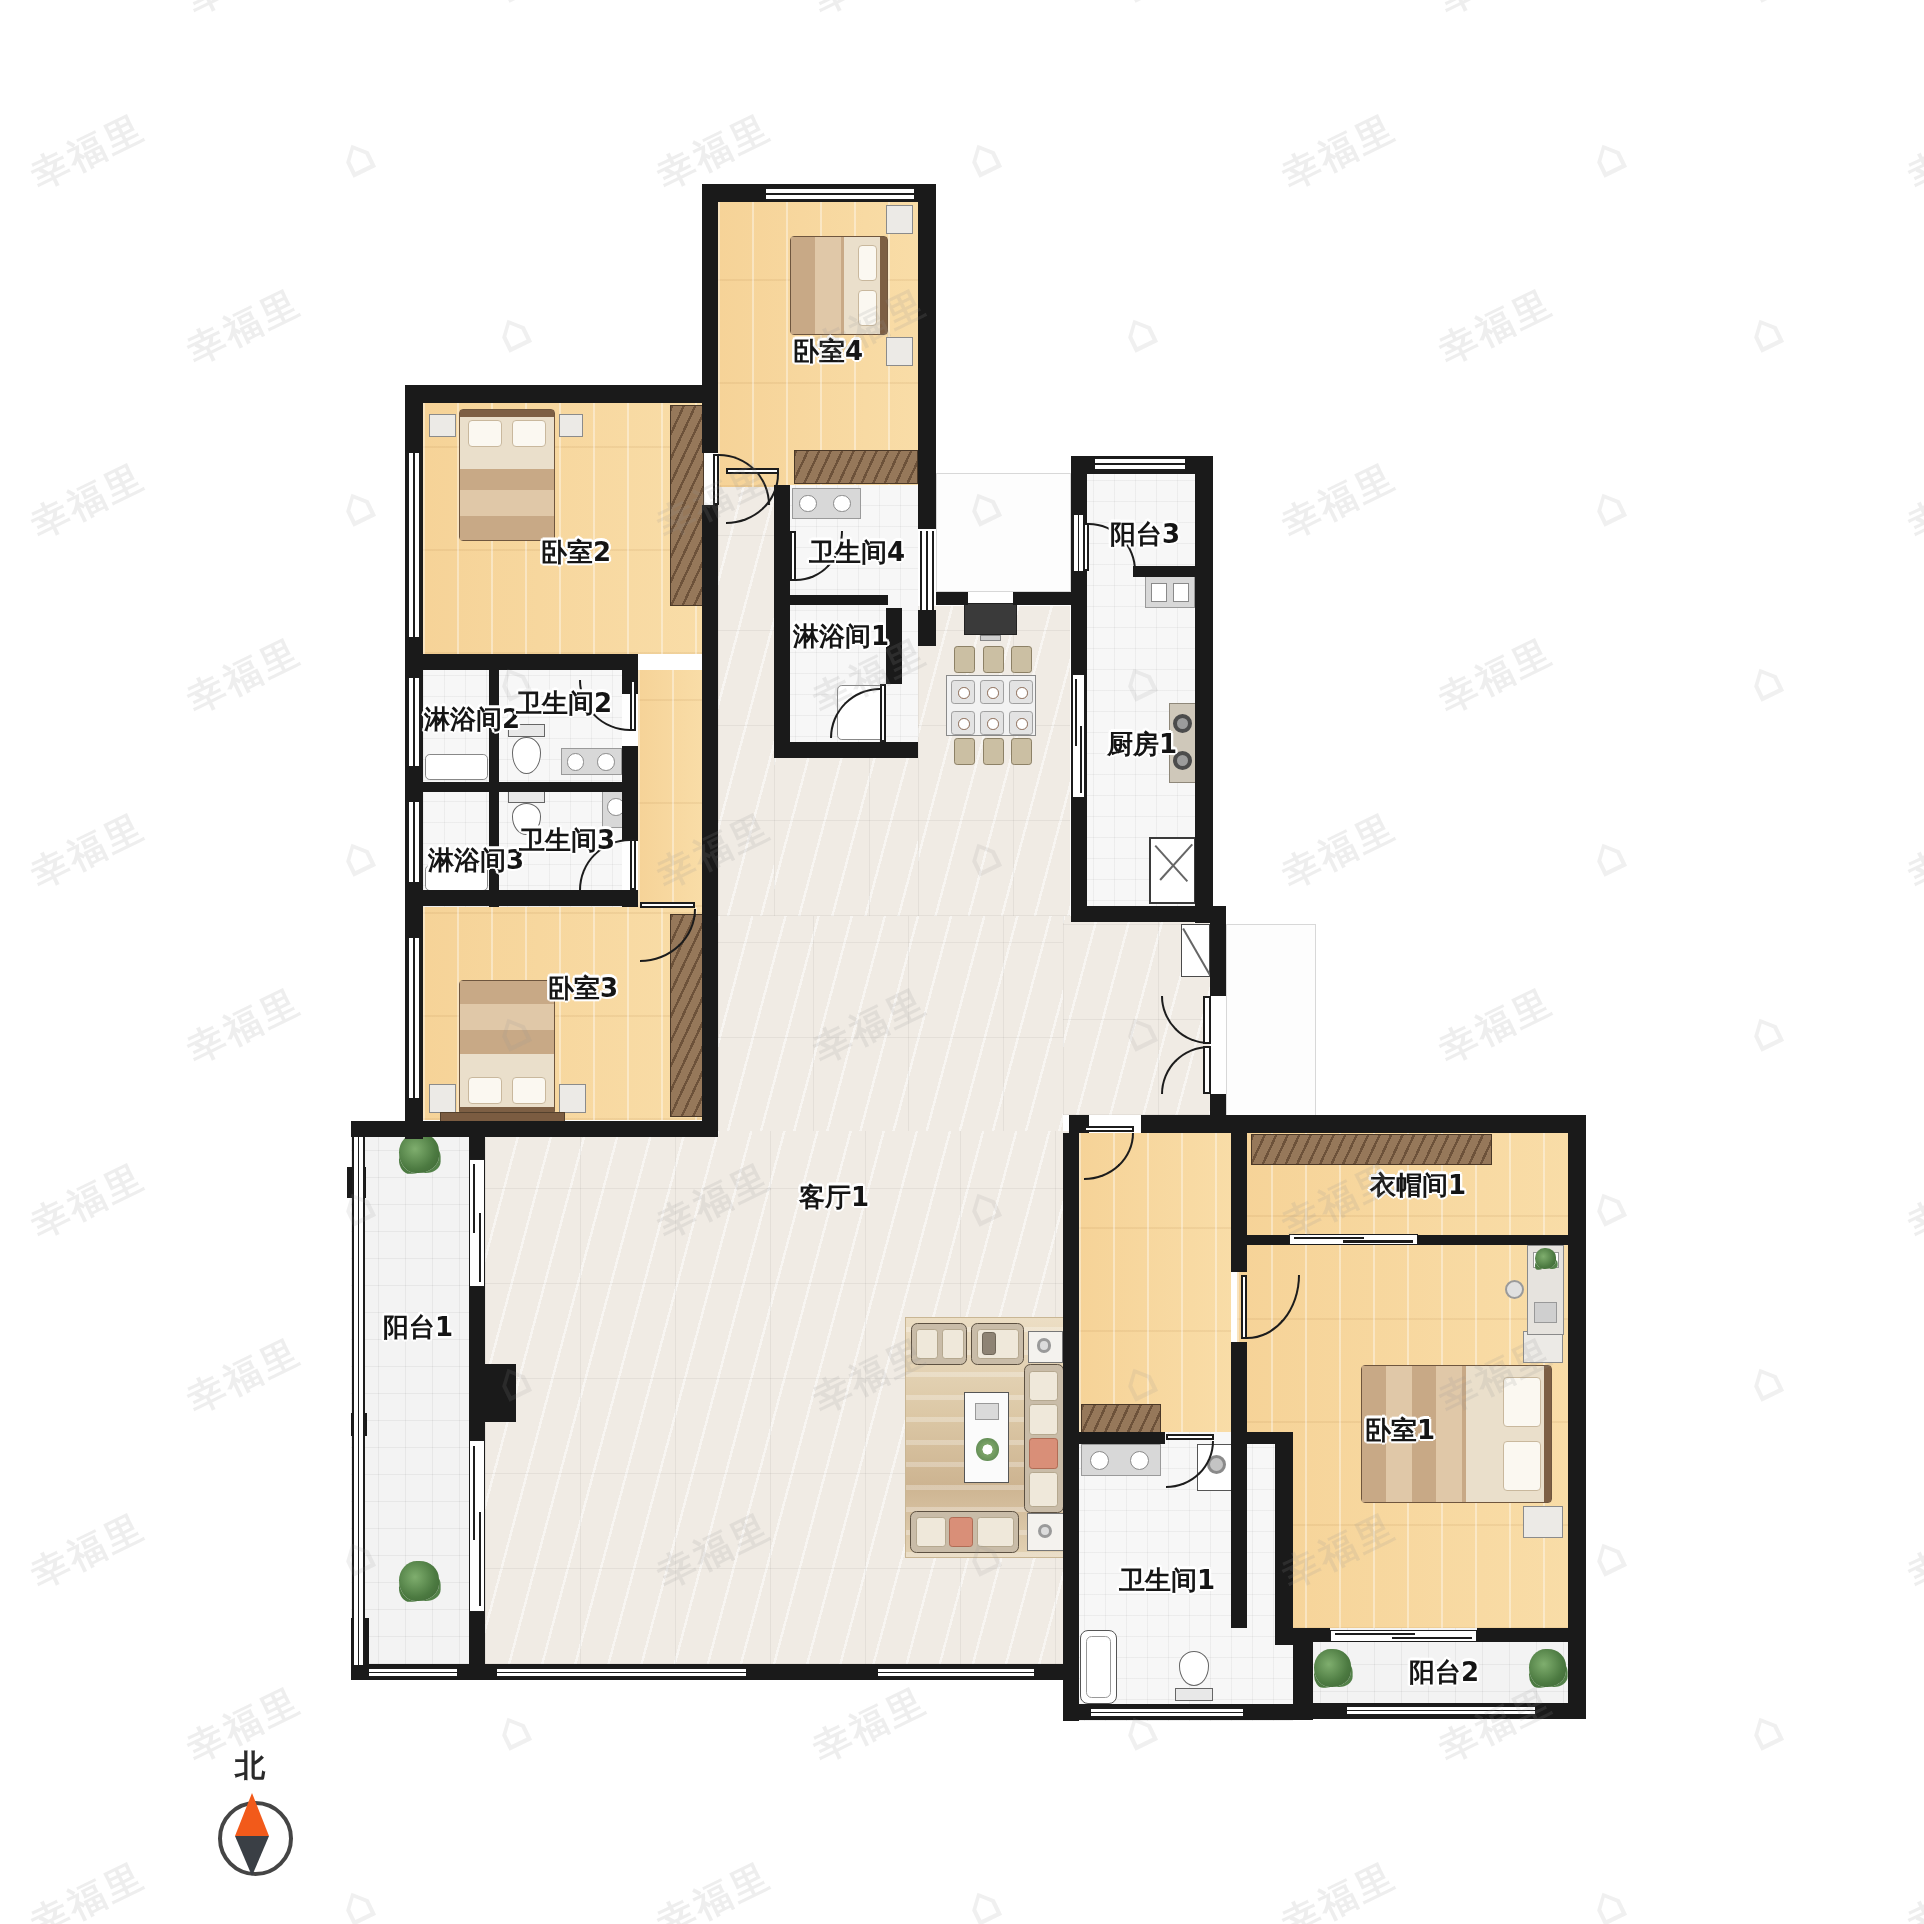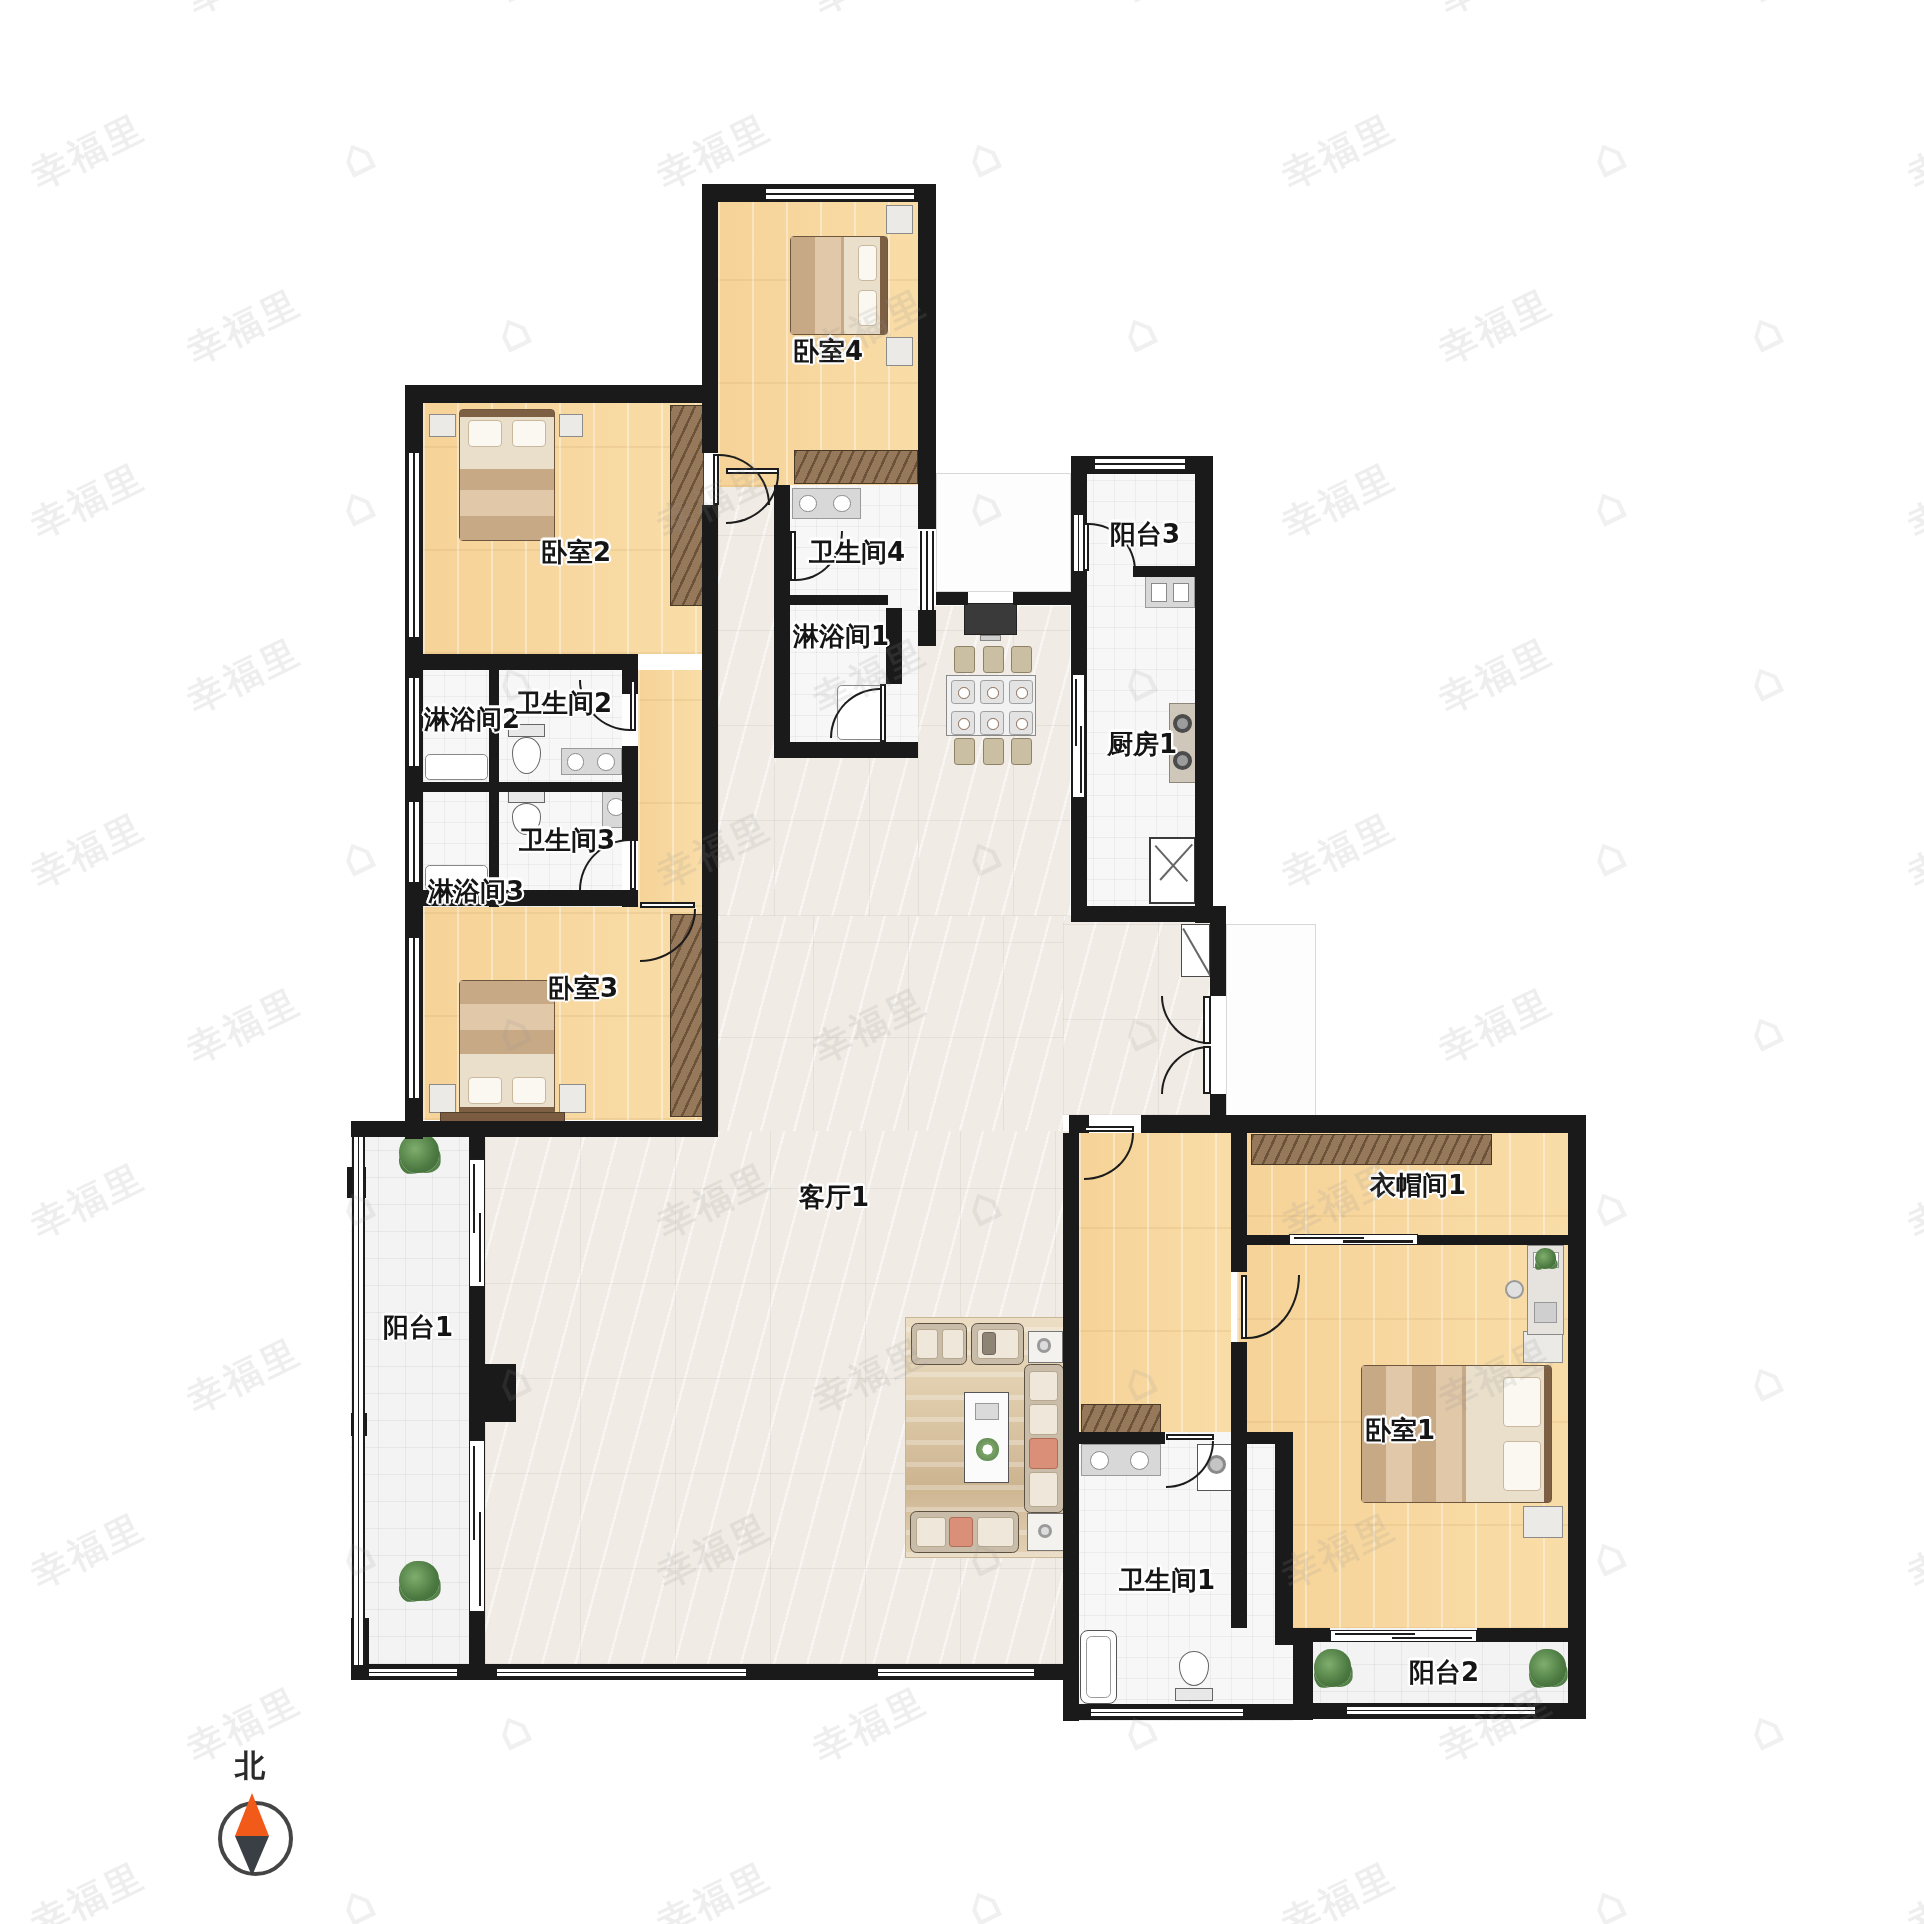--- a/index.html
+++ b/index.html
@@ -368,21 +368,21 @@
       <div class="arc arc-br z4" style="left: 1166px; top: 1441px; width: 48px; height: 47px;"></div>
       <div class="leaf z4" style="left: 1166px; top: 1434px; width: 48px; height: 6.4px;"></div>
     </div>
 
   <div class="rlabel" style="left:828px;top:351px">卧室4</div>
   <div class="rlabel" style="left:857px;top:552px">卫生间4</div>
   <div class="rlabel" style="left:841px;top:636px">淋浴间1</div>
   <div class="rlabel" style="left:576px;top:552px">卧室2</div>
   <div class="rlabel" style="left:472px;top:719px">淋浴间2</div>
   <div class="rlabel" style="left:564px;top:703px">卫生间2</div>
-  <div class="rlabel" style="left:476px;top:891px">淋浴间3</div>
+  <div class="rlabel" style="left:476px;top:860px">淋浴间3</div>
   <div class="rlabel" style="left:567px;top:840px">卫生间3</div>
   <div class="rlabel" style="left:583px;top:988px">卧室3</div>
   <div class="rlabel" style="left:1145px;top:534px">阳台3</div>
   <div class="rlabel" style="left:1142px;top:744px">厨房1</div>
   <div class="rlabel" style="left:834px;top:1197px">客厅1</div>
   <div class="rlabel" style="left:418px;top:1327px">阳台1</div>
   <div class="rlabel" style="left:1418px;top:1185px">衣帽间1</div>
   <div class="rlabel" style="left:1400px;top:1430px">卧室1</div>
   <div class="rlabel" style="left:1167px;top:1580px">卫生间1</div>
   <div class="rlabel" style="left:1444px;top:1672px">阳台2</div>

